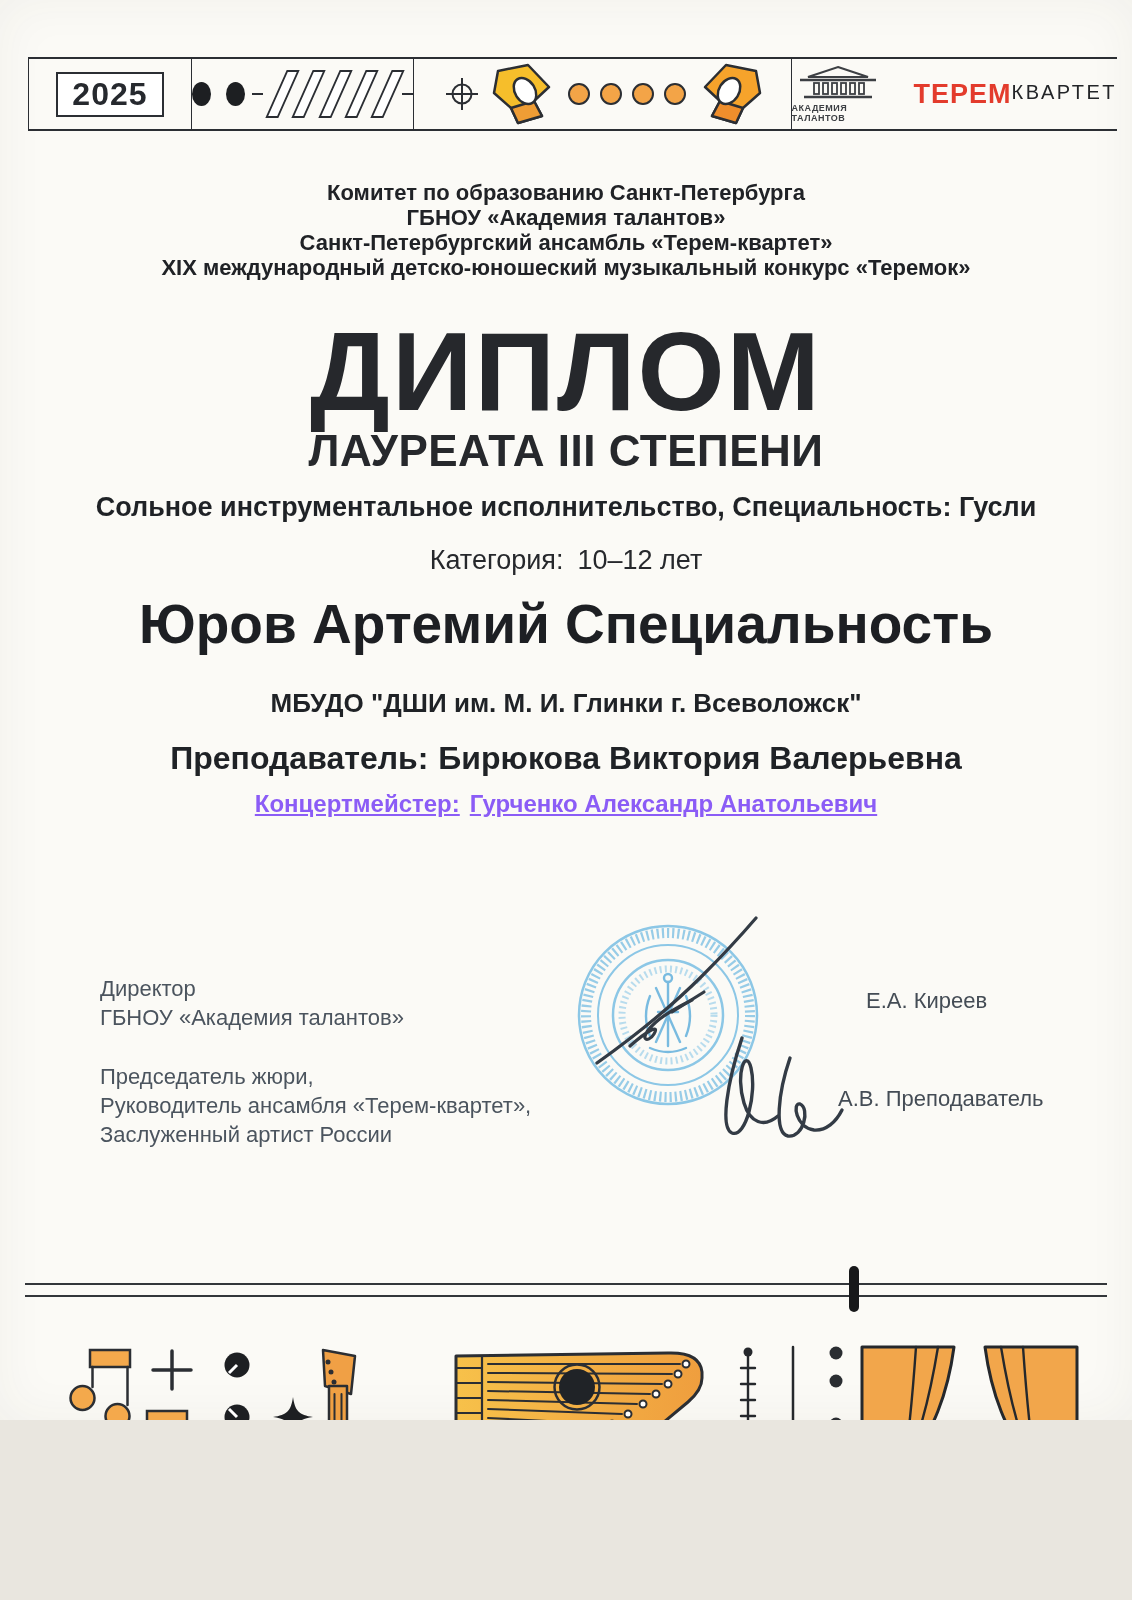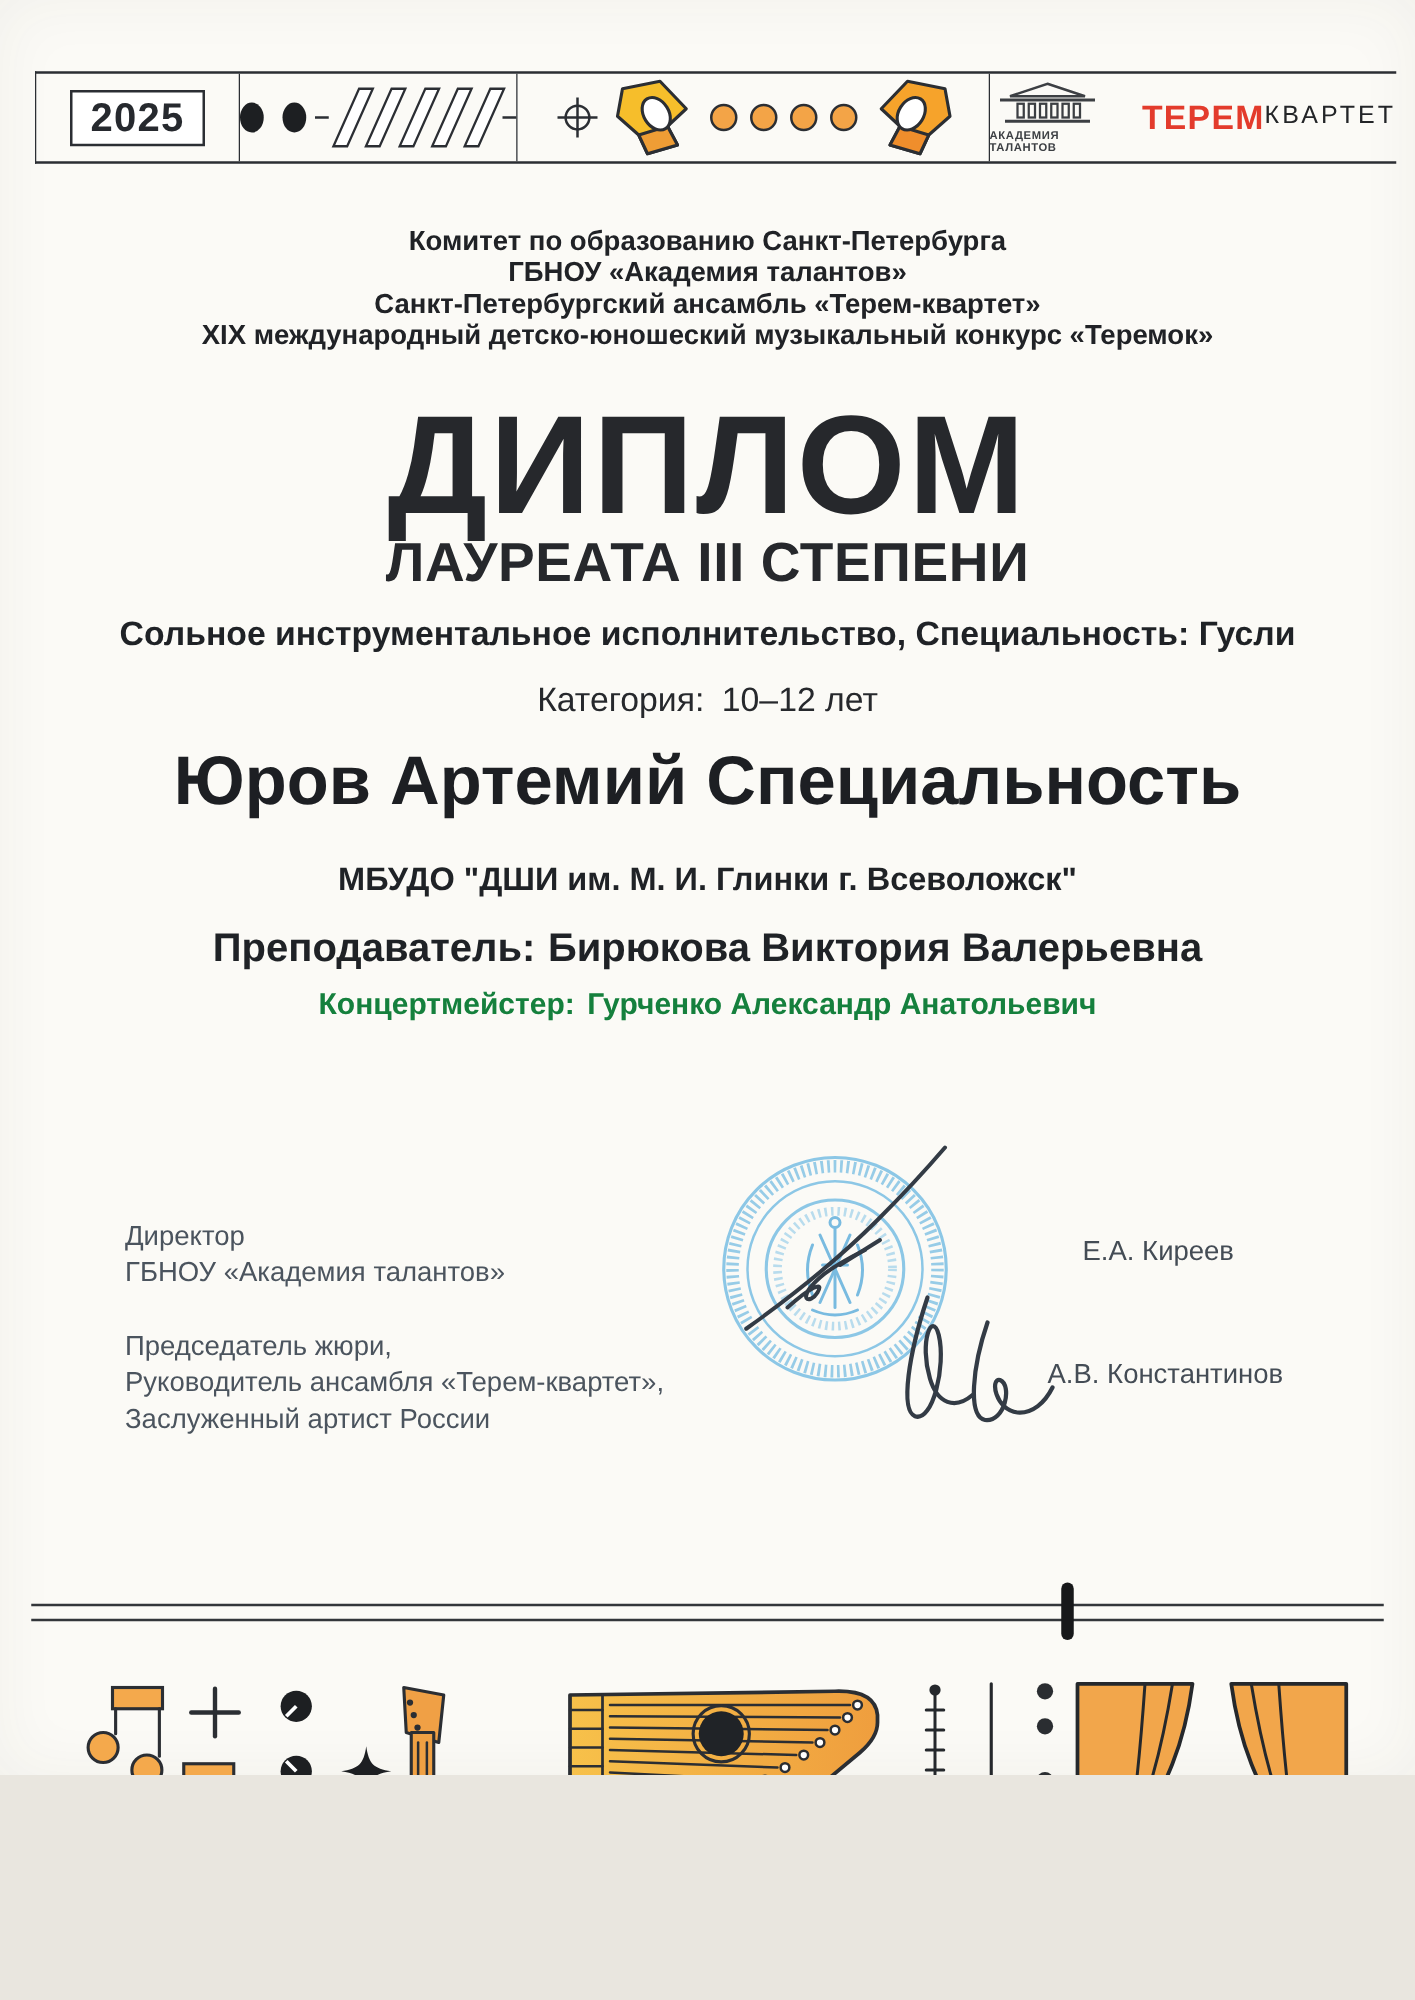--- a/index.html
+++ b/index.html
@@ -39,21 +39,21 @@
   .cblock{position:absolute;left:0;width:100%;text-align:center;}
   .organizers{top:180px;font-size:22px;font-weight:bold;line-height:25px;color:#202226;}
   .title{top:316px;font-size:112px;font-weight:bold;letter-spacing:2px;line-height:1;color:#26282c;}
   .degree{top:426px;font-size:44px;font-weight:bold;letter-spacing:.5px;color:#26282c;}
   .nomination{top:492px;font-size:27px;font-weight:bold;color:#1f2226;}
   .category{top:545px;font-size:27px;color:#26282c;}
   .category .lbl{margin-right:14px;}
   .laureate{top:592px;font-size:55px;font-weight:bold;color:#1d1f23;}
   .school{top:688px;font-size:26px;font-weight:bold;color:#1f2226;}
   .teacher{top:740px;font-size:32px;font-weight:bold;color:#1f2226;}
-  .concertmaster{top:790px;font-size:24px;font-weight:bold;color:#15803d;}
+  .concertmaster{top:790px;font-size:24px;font-weight:bold;color:#8b5cf6;text-decoration:underline;}
   .teacher .lbl,.concertmaster .lbl{margin-right:10px;}
   
   .sig-role{position:absolute;left:100px;font-size:22px;line-height:29px;color:#4b545e;}
   .role-director{top:974px;}
   .role-jury{top:1062px;}
   .sig-name{position:absolute;font-size:22px;color:#444c55;}
   .name-director{left:866px;top:988px;}
   .name-jury{left:838px;top:1086px;}
   
   .rule{position:absolute;left:25px;width:1082px;height:2px;background:#33363a;}
@@ -186,21 +186,21 @@
   <div class="sig-role role-director">
     <div>Директор</div>
     <div>ГБНОУ «Академия талантов»</div>
   </div>
   <div class="sig-name name-director">Е.А. Киреев</div>
   <div class="sig-role role-jury">
     <div>Председатель жюри,</div>
     <div>Руководитель ансамбля «Терем-квартет»,</div>
     <div>Заслуженный артист России</div>
   </div>
-  <div class="sig-name name-jury">А.В. Константинов</div>
+  <div class="sig-name name-jury">А.В. Преподаватель</div>
 
   <div class="rule rule1"></div>
   <div class="rule rule2"></div>
   <div class="rule-dash"></div>
 
   <svg class="bottom-band" width="1132" height="280" viewBox="0 0 1132 280">
     <defs>
       <linearGradient id="gusliGrad" x1="0" y1="0" x2="1" y2="0">
         <stop offset="0" stop-color="#F7C14A"></stop>
           <stop offset="1" stop-color="#EF9E3E"></stop>

